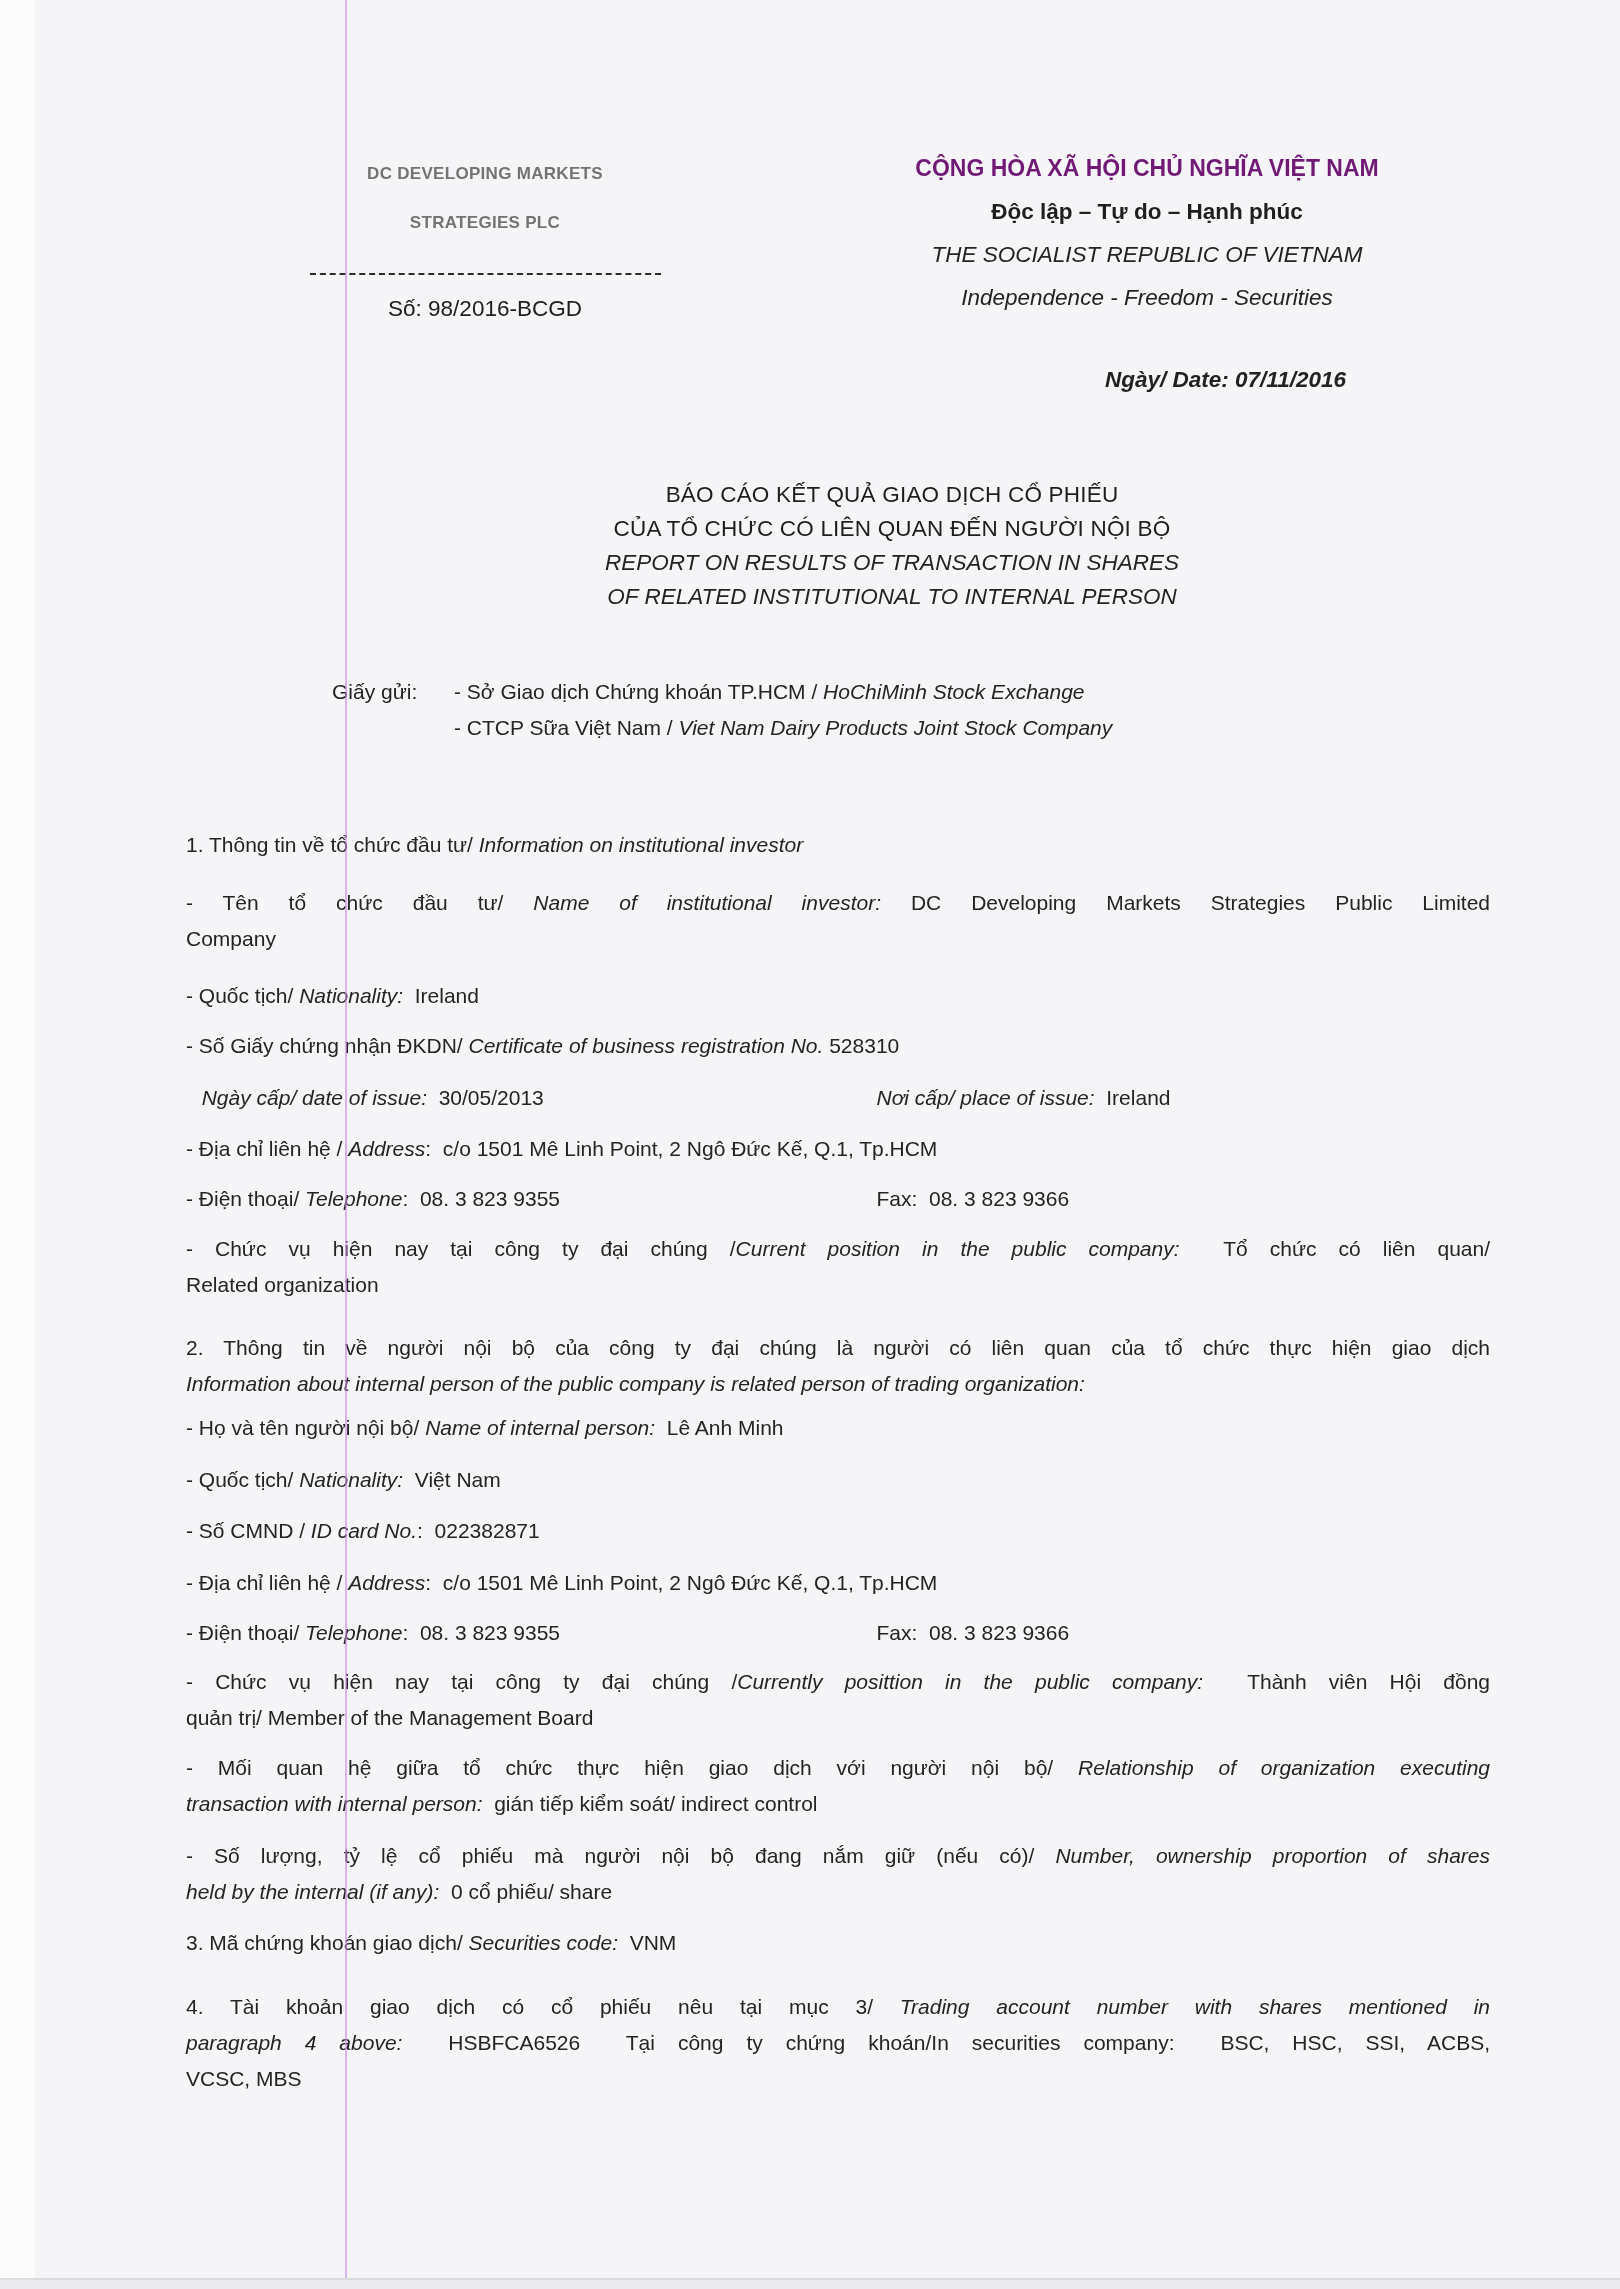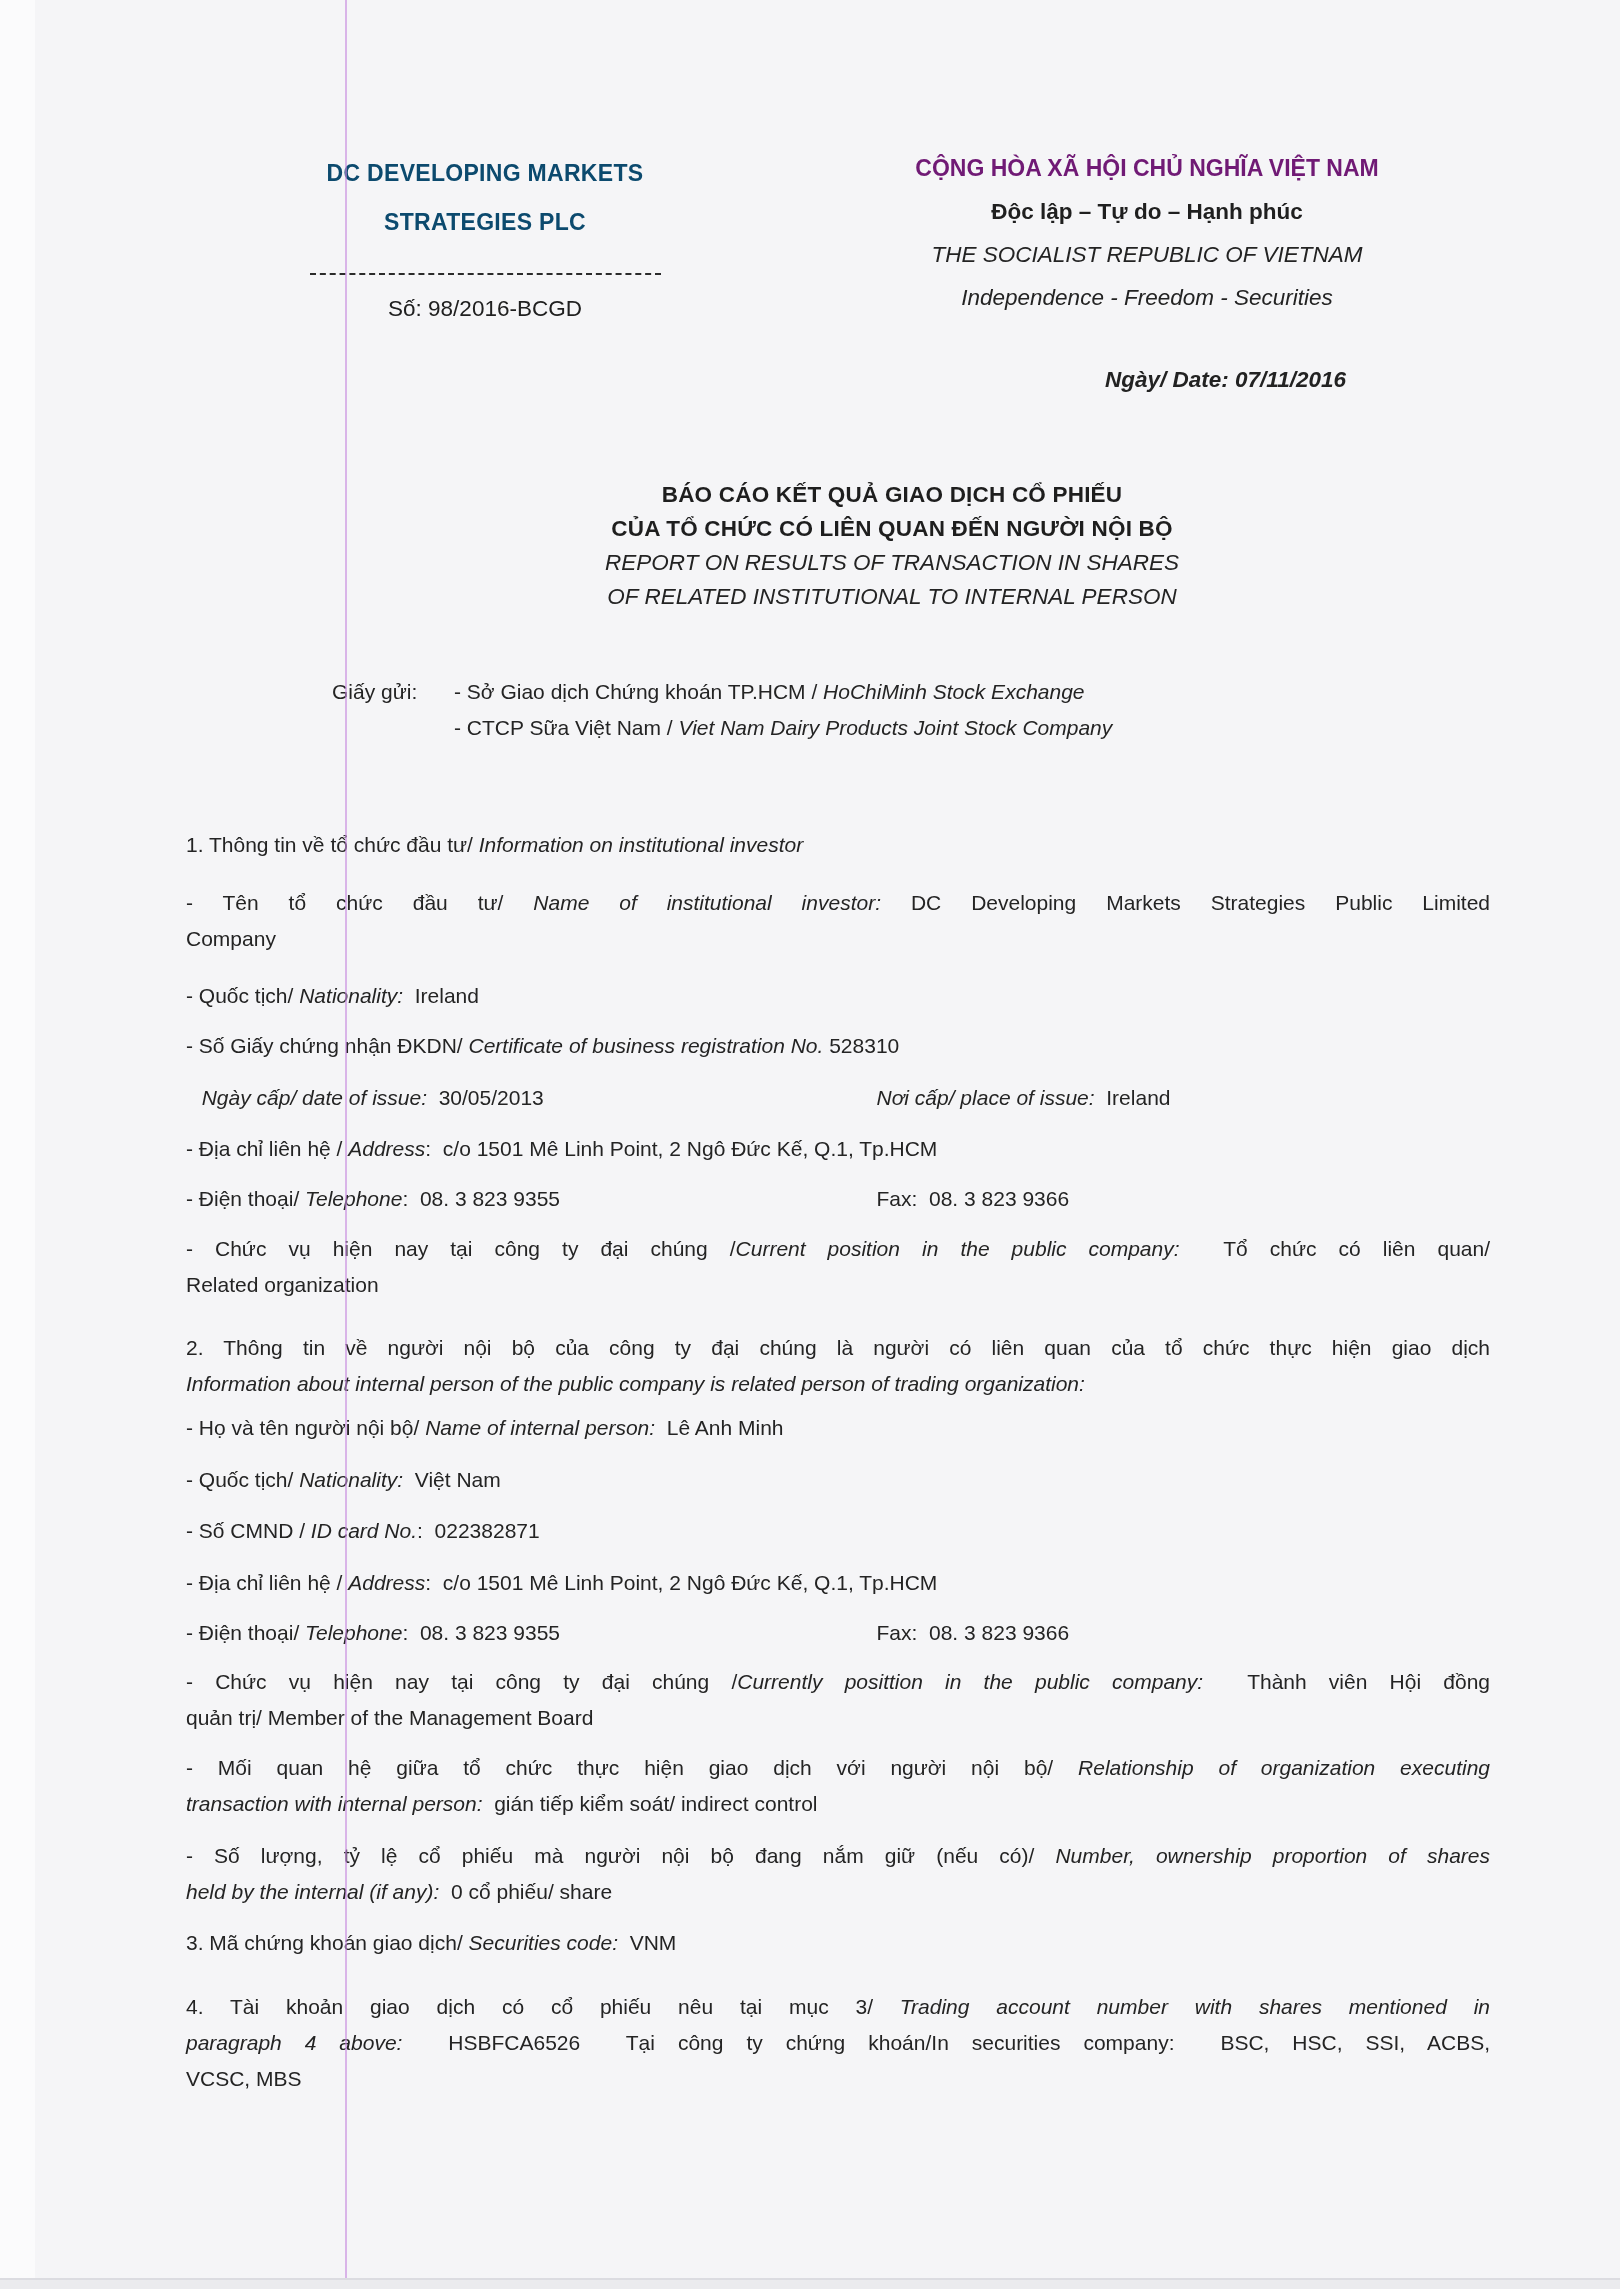--- a/index.html
+++ b/index.html
@@ -9,34 +9,34 @@
     font-family:"Liberation Sans","DejaVu Sans",sans-serif;
     color:#262626;
   }
   .page{position:absolute;inset:0;}
   .edge-left{position:absolute;left:0;top:0;width:35px;height:100%;background:#fbfbfc;}
   .edge-bottom{position:absolute;left:0;bottom:0;width:100%;height:9.8px;background:#ebebee;border-top:2px solid #dcdce1;}
   .vline{position:absolute;top:0;bottom:0;left:345px;width:2px;background:rgba(198,137,221,0.6);}
 
   
   .header-left{position:absolute;left:294px;top:149px;width:382px;text-align:center;}
-  .header-left .org{font-weight:bold;font-size:23px;line-height:49px;letter-spacing:0.3px;color:#0c4a6e;}
+  .header-left .org{font-weight:bold;font-size:17px;line-height:49px;letter-spacing:0.3px;color:#737373;}
   .header-left .sep{width:351px;margin:25.5px auto 0;border-top:2.9px dashed #2b2b2b;height:0;}
   .header-left .refno{margin-top:21.6px;font-size:22.5px;color:#202020;}
 
   .header-right{position:absolute;left:863px;top:147px;width:568px;text-align:center;}
   .header-right .l1{font-weight:bold;font-size:23px;line-height:43px;color:#701a75;}
   .header-right .l2{font-weight:bold;font-size:22.5px;line-height:43px;color:#1f1f1f;}
   .header-right .l3,.header-right .l4{font-style:italic;font-size:22.5px;line-height:43px;color:#232323;}
 
   .date-line{position:absolute;left:1105px;top:367px;font-style:italic;font-weight:600;font-size:22.5px;color:#222;}
 
   
   .doc-title{position:absolute;left:451px;top:478px;width:882px;text-align:center;}
-  .doc-title .vi{font-weight:bold;font-size:22.5px;line-height:34px;letter-spacing:0.2px;color:#1e1e1e;}
+  .doc-title .vi{font-weight:normal;font-size:22.5px;line-height:34px;letter-spacing:0.2px;color:#1e1e1e;}
   .doc-title .en{font-style:italic;font-size:22.5px;line-height:34px;color:#232323;}
 
   
   .kinh-gui-label{position:absolute;left:332px;top:674px;font-size:21px;line-height:36px;color:#242424;}
   .recipient-list{position:absolute;left:454px;top:674px;width:980px;font-size:21px;line-height:36px;color:#242424;}
 
   
   .doc-body{position:absolute;left:186px;top:827px;width:1304px;font-size:21px;line-height:36px;color:#242424;}
   .para{margin-top:13.7px;}
   .para:first-child{margin-top:0;}

